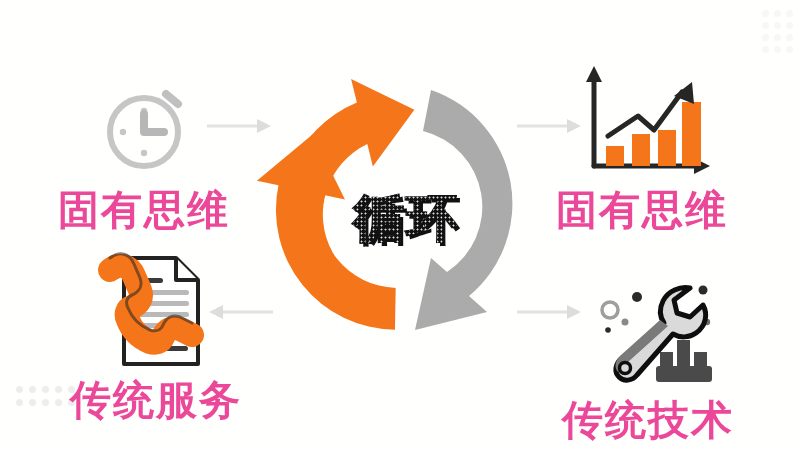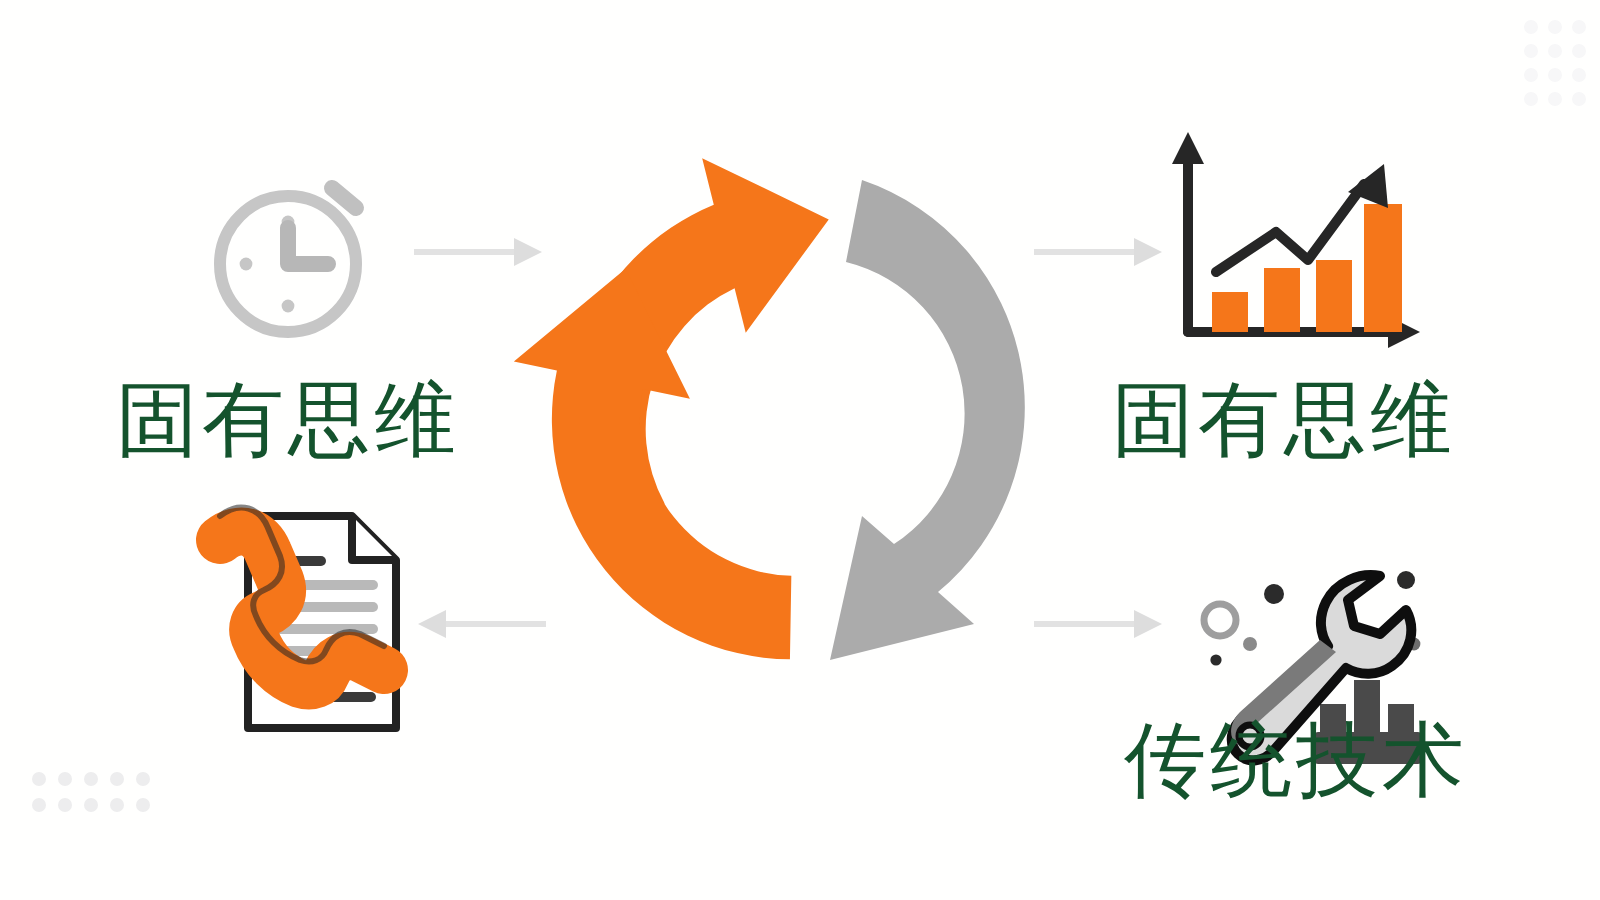--- a/index.html
+++ b/index.html
@@ -43,30 +43,30 @@
     grid-template-columns: repeat(3, 7px);
     grid-template-rows: repeat(4, 7px);
     gap: 5px;
   }
   #dots-top-right i { background: #f7f7f8; }
 
   
   .label {
     position: absolute;
     font-size: 41px;
-    font-weight: 400;
-    color: #14532d;
+    font-weight: 700;
+    color: #ec4899;
     letter-spacing: 2px;
     white-space: nowrap;
     line-height: 1;
   }
   #label-top-left    { left: 58px;  top: 190px; }
   #label-top-right   { left: 556px; top: 190px; }
   #label-bottom-left { left: 70px;  top: 380px; }
-  #label-bottom-right{ left: 562px; top: 360px; }
+  #label-bottom-right{ left: 562px; top: 400px; }
 
   
   #center-word {
     position: absolute;
     left: 340px;
     top: 180px;
     width: 132px;
     height: 76px;
   }
   #center-word .cw-text {
@@ -181,20 +181,24 @@
                  L 0 151
                  L 45 94
                  L 90 151
                  L 66 151
                  A 78 78 0 0 0 158 227
                  Z" fill="#F5761A" transform="rotate(12 145 145)"></path>
       </g>
     </svg>
   </div>
 
+  <div id="center-word">
+    <div class="cw-text">循环</div>
+    <div class="cw-fill">循环</div>
+  </div>
 
   <div class="art" id="clock-art">
     <svg width="92" height="92" viewBox="0 0 92 92" xmlns="http://www.w3.org/2000/svg">
       <circle cx="44" cy="50" r="34" fill="none" stroke="#C6C6C6" stroke-width="6"></circle>
       <circle cx="44" cy="29" r="3.2" fill="#C6C6C6"></circle>
       <circle cx="23" cy="50" r="3.2" fill="#C6C6C6"></circle>
       <circle cx="44" cy="71" r="3.2" fill="#C6C6C6"></circle>
       <path d="M 44 32 L 44 50 L 64 50" fill="none" stroke="#B7B7B7" stroke-width="8" stroke-linecap="round" stroke-linejoin="round"></path>
       <path d="M 66 12 L 78 22" stroke="#C0C0C0" stroke-width="8" stroke-linecap="round"></path>
     </svg>
@@ -315,15 +319,16 @@
   </div>
   <div class="conn" id="conn-bottom-right">
     <svg width="70" height="20" viewBox="0 0 70 20" xmlns="http://www.w3.org/2000/svg">
       <path d="M 2 10 L 56 10" stroke="#E2E2E2" stroke-width="3"></path>
       <path d="M 66 10 L 52 17 L 52 3 Z" fill="#DDDDDD"></path>
     </svg>
   </div>
 
   <div class="label" id="label-top-left">固有思维</div>
   <div class="label" id="label-top-right">固有思维</div>
+  <div class="label" id="label-bottom-left">传统服务</div>
   <div class="label" id="label-bottom-right">传统技术</div>
 
 </div>
 
 </body></html>

